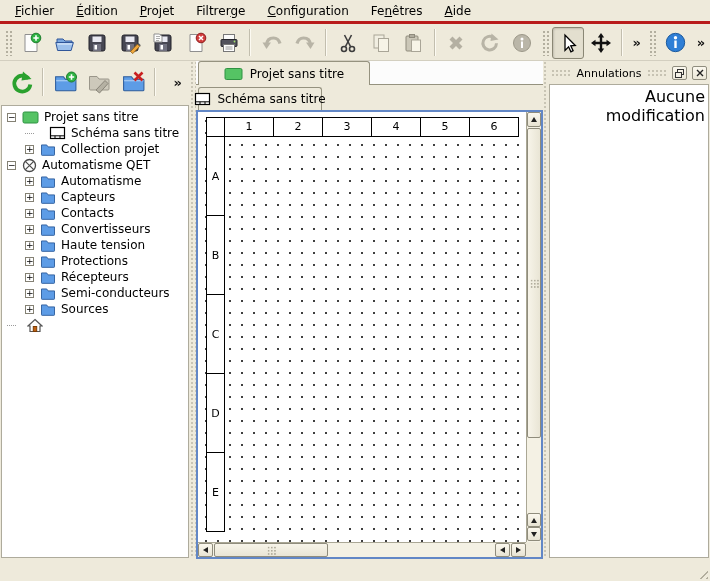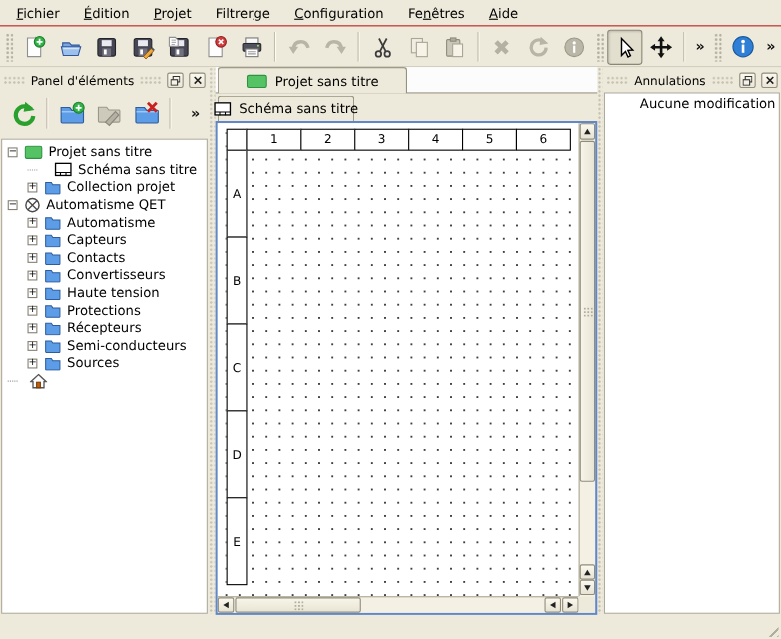--- a/index.html
+++ b/index.html
@@ -3,21 +3,21 @@
 <meta charset="utf-8">
 <style>
   * { box-sizing: border-box; }
   html,body { margin:0; padding:0; }
   body {
     width:710px; height:581px; position:relative; overflow:hidden;
     background:#eeeadb; font-family:"DejaVu Sans", sans-serif; font-size:12px; color:#000;
   }
   
   .menubar { position:absolute; left:0; top:0; width:710px; height:24px;
-    display:flex; align-items:center; padding-left:4px; border-bottom:1px solid #b91c1c; }
+    display:flex; align-items:center; padding-left:4px; border-bottom:3px solid #b91c1c; }
   .menu-item { padding:4px 11px; cursor:default; }
   .menu-item u { text-decoration:underline; }
   
   .toolbar { position:absolute; left:0; top:25px; width:710px; height:36px;
     display:flex; align-items:center; padding-left:2px; border-bottom:1px solid #d3cfc0; }
   .tb-handle { width:7px; height:26px; margin:0 3px;
     background:radial-gradient(circle,#b3af9f 1px,transparent 1.3px); background-size:4px 4px; }
   .tb-btn { width:33px; height:32px; display:flex; align-items:center; justify-content:center;
     border:1px solid transparent; border-radius:3px; background:transparent; padding:0; }
   .tb-btn.pressed { border:1px solid #8a8775; background:#e3dfcf; box-shadow:inset 1px 1px 2px rgba(0,0,0,.15); }
@@ -91,21 +91,21 @@
   .grip-h { width:9px; height:9px;
     background:radial-gradient(circle,#b1ad9d 0.9px,transparent 1.1px); background-size:3.2px 3.2px; }
   .arr-up { width:0; height:0; border-left:3.5px solid transparent; border-right:3.5px solid transparent; border-bottom:5px solid #222; }
   .arr-down { width:0; height:0; border-left:3.5px solid transparent; border-right:3.5px solid transparent; border-top:5px solid #222; }
   .arr-left { width:0; height:0; border-top:3.5px solid transparent; border-bottom:3.5px solid transparent; border-right:5px solid #222; }
   .arr-right { width:0; height:0; border-top:3.5px solid transparent; border-bottom:3.5px solid transparent; border-left:5px solid #222; }
   .sb-corner { position:absolute; right:0; bottom:0; width:15px; height:15px; background:#eeeadb; }
   
   .right-dock { position:absolute; left:548px; top:61px; width:162px; height:497px; display:flex; flex-direction:column;text-align:right; }
   .undo-list { flex:1; margin:2px 1px 0 1px; border:1px solid #aeab9c; background:#fff; padding:2px 3px; }
-  .undo-item { font-size:12px; }
+  .undo-item { font-size:16px; }
   
   .statusbar { position:absolute; left:0; top:560px; width:710px; height:21px; }
   .resize-grip { position:absolute; right:2px; bottom:2px; width:13px; height:13px;
     background:repeating-linear-gradient(315deg,#b2ae9e 0 1.5px,transparent 1.5px 4.8px);
     clip-path:polygon(100% 0,100% 100%,0 100%); }
   svg { display:block; }
 </style>
 </head>
 <body>
 
@@ -281,36 +281,20 @@
     <svg width="23" height="23">
         <circle cx="11.5" cy="11.5" r="9.2" fill="#2f7fd6" stroke="#1b5a9e"></circle>
         <circle cx="11.5" cy="6.8" r="1.7" fill="#fff"></circle>
         <rect x="10.3" y="9.5" width="2.4" height="7.5" fill="#fff"></rect>
       </svg>
   </button>
   <div class="chev">»</div>
 </div>
 
 <div class="left-dock">
-  <div class="dock-title">
-    <div class="tex"></div>
-    <div class="dlabel">Panel d'éléments</div>
-    <div class="tex"></div>
-    <button class="dock-btn">
-        <svg width="9" height="9">
-          <rect x="2.5" y="0.5" width="6" height="5" fill="none" stroke="#333"></rect>
-          <rect x="0.5" y="3.5" width="6" height="5" fill="#f4f1e6" stroke="#333"></rect>
-        </svg>
-      </button>
-    <button class="dock-btn">
-        <svg width="8" height="8">
-          <path d="M1 1l6 6M7 1l-6 6" stroke="#222" stroke-width="1.4"></path>
-        </svg>
-      </button>
-  </div>
 
   <div class="panel-toolbar">
     <button class="pt-btn">
       <svg width="25" height="25">
           <path d="M19.5 8.5a8 8 0 1 0 1.8 6" fill="none" stroke="#2aa12e" stroke-width="3.8"></path>
           <polygon points="14,1.5 22.5,9 12.5,10.5" fill="#2aa12e"></polygon>
         </svg>
     </button>
     <div class="pt-sep"></div>
     <button class="pt-btn">

